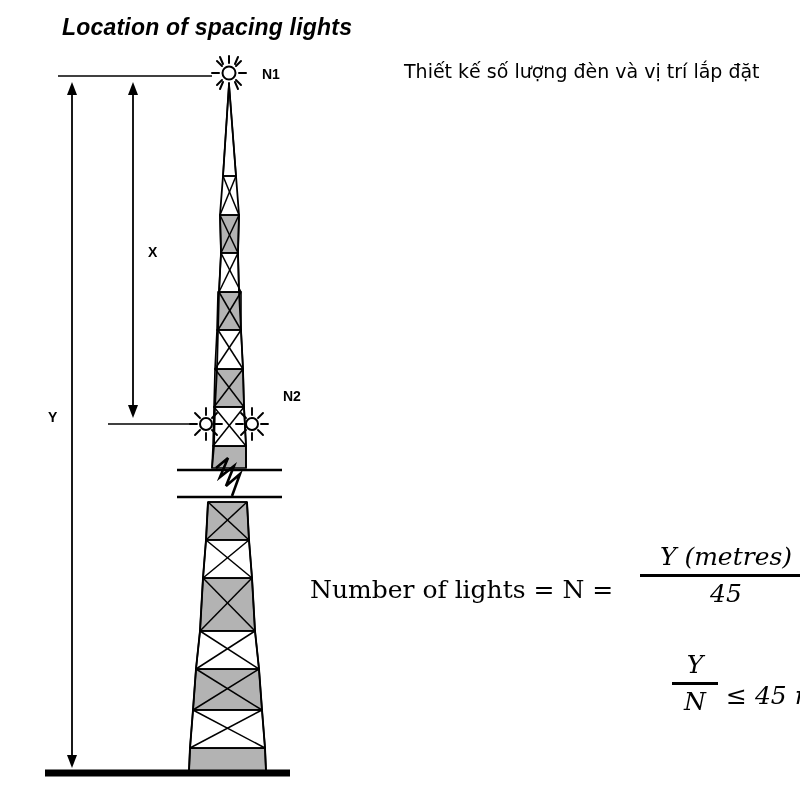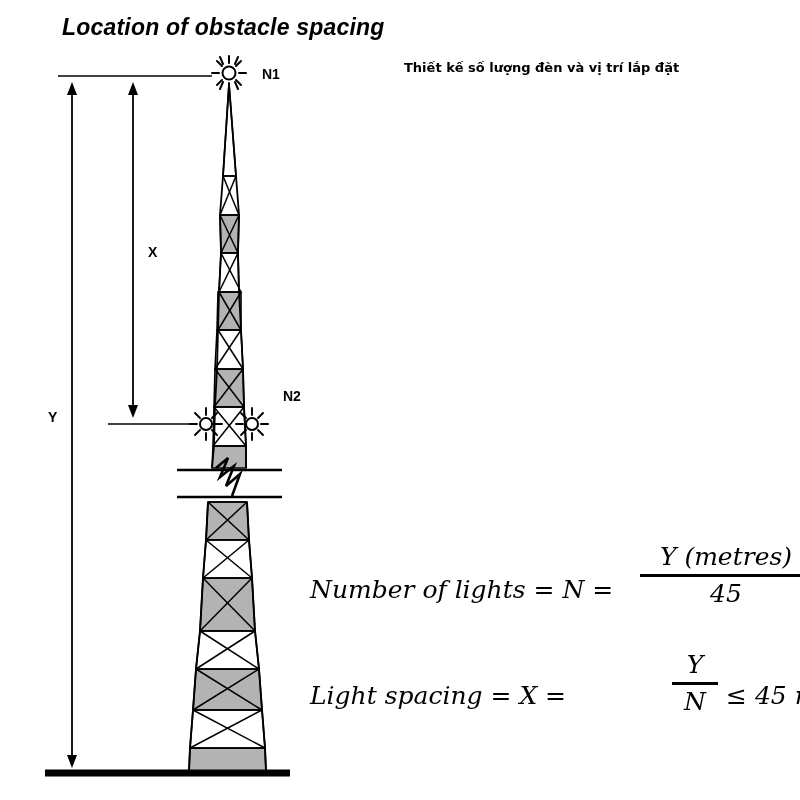--- a/index.html
+++ b/index.html
@@ -30,40 +30,39 @@
     font-style: italic;
     font-size: 23px;
     letter-spacing: 0.2px;
     white-space: nowrap;
   }
   .subtitle {
     position: absolute;
     left: 404px;
     top: 60px;
     font-family: "DejaVu Sans", sans-serif;
-    font-weight: bold;
-    font-size: 13px;
+    font-weight: normal;
+    font-size: 19px;
     white-space: nowrap;
   }
   .lbl {
     position: absolute;
     font-family: "Liberation Sans", sans-serif;
     font-weight: bold;
     font-size: 14px;
     white-space: nowrap;
   }
   .lbl-n1 { left: 262px; top: 66px; }
   .lbl-n2 { left: 283px; top: 388px; }
   .lbl-x  { left: 148px; top: 244px; }
   .lbl-y  { left: 48px;  top: 409px; }
 
   .formula {
     position: absolute;
     font-family: "DejaVu Serif", serif;
-    font-style: italic;
     font-size: 25px;
     white-space: nowrap;
   }
   .f1 { left: 310px; top: 575px; }
   .f2 { left: 310px; top: 681px; }
 
   .frac {
     position: absolute;
     text-align: center;
     font-family: "DejaVu Serif", serif;
@@ -252,36 +251,35 @@
       <polygon points="133,418 128,405 138,405" fill="#000"></polygon>
     </g>
 
     <g>
       <line x1="72" y1="88" x2="72" y2="762" stroke="#000" stroke-width="1.8"></line>
       <polygon points="72,82 67,95 77,95" fill="#000"></polygon>
       <polygon points="72,768 67,755 77,755" fill="#000"></polygon>
     </g>
   </svg>
 
-  <div class="title">Location of obstacle spacing</div>
+  <div class="title">Location of spacing lights</div>
   <div class="subtitle">Thiết kế số lượng đèn và vị trí lắp đặt</div>
 
   <div class="lbl lbl-n1">N1</div>
   <div class="lbl lbl-n2">N2</div>
   <div class="lbl lbl-x">X</div>
   <div class="lbl lbl-y">Y</div>
 
   <div class="formula f1">Number of lights = N =</div>
   <div class="frac frac1">
     <span class="num">Y (metres)</span>
     <span class="bar"></span>
     <span class="den">45</span>
   </div>
 
-  <div class="formula f2">Light spacing = X =</div>
   <div class="frac frac2">
     <span class="num">Y</span>
     <span class="bar"></span>
     <span class="den">N</span>
   </div>
   <div class="ineq">≤ 45 m</div>
 
 </div>
 
 </body></html>

